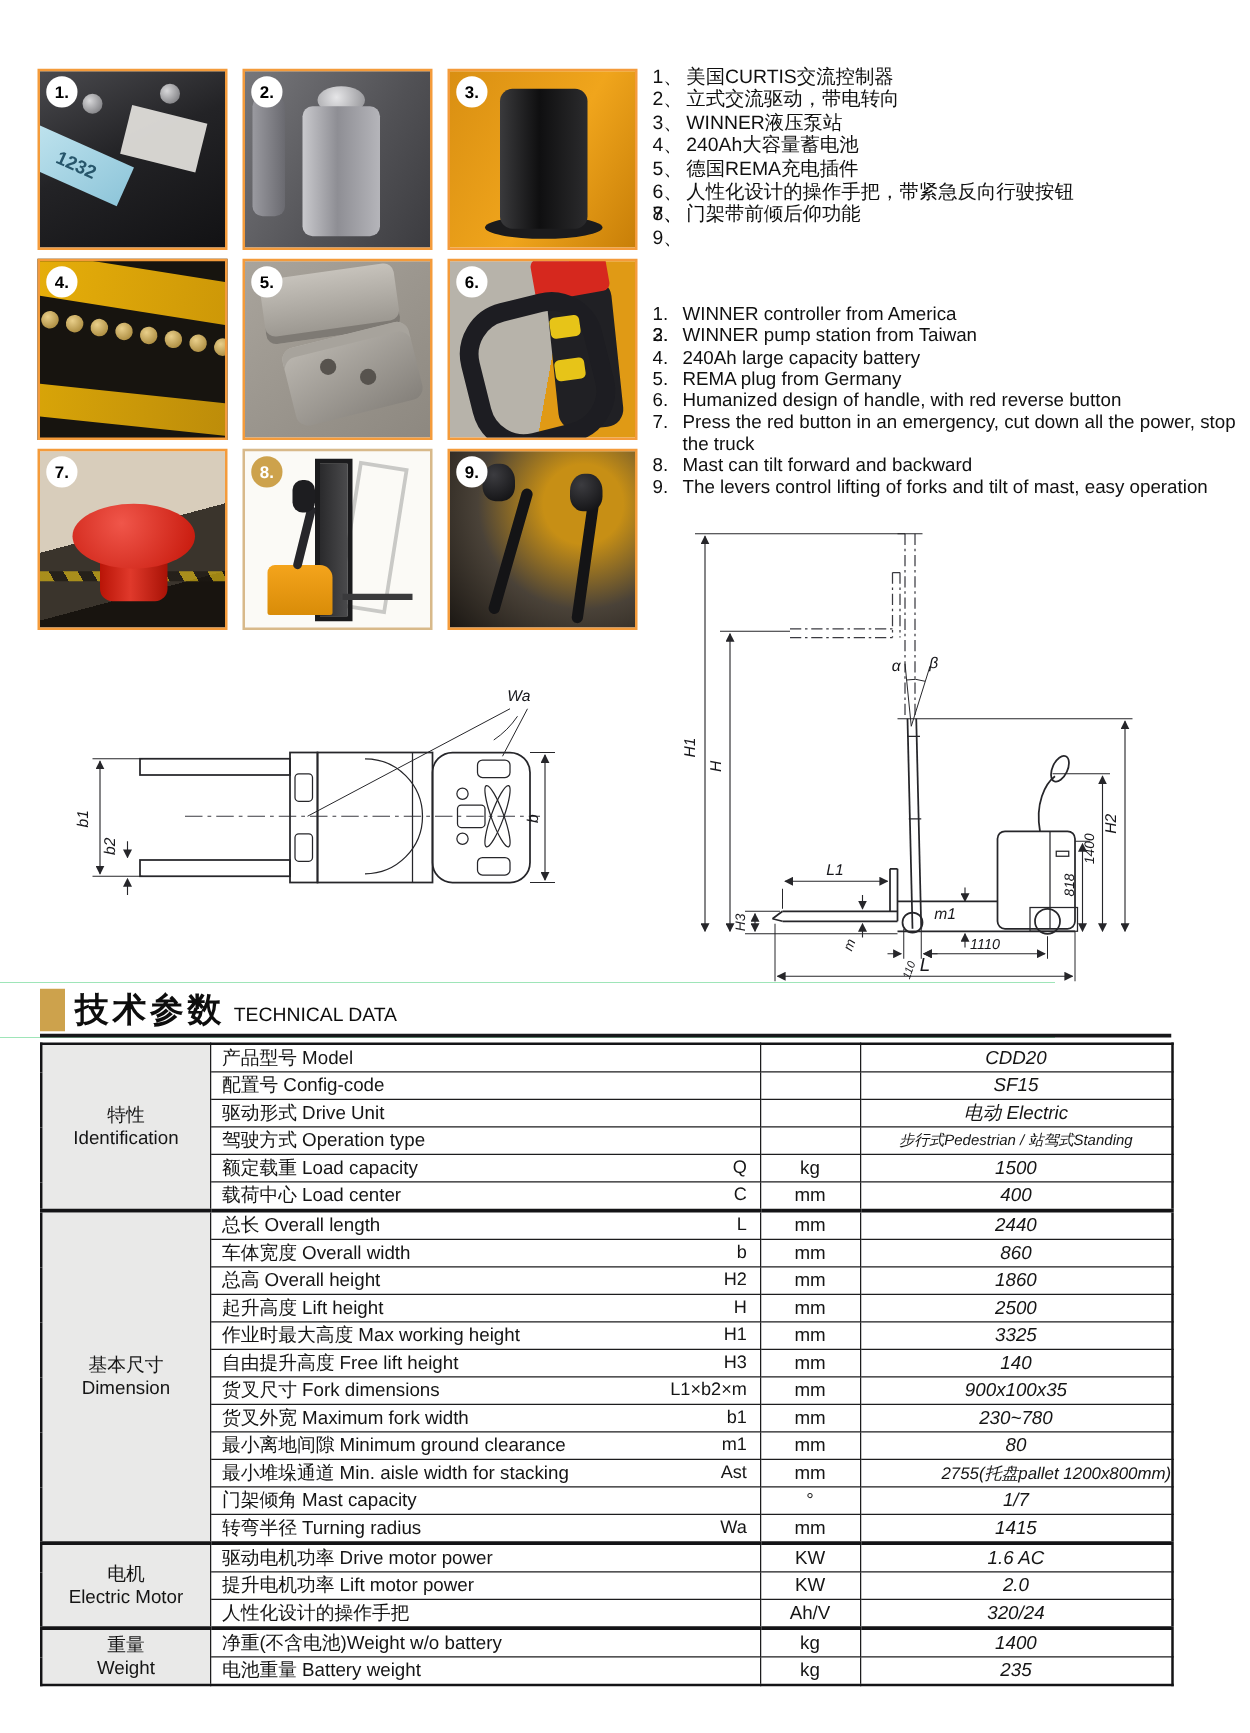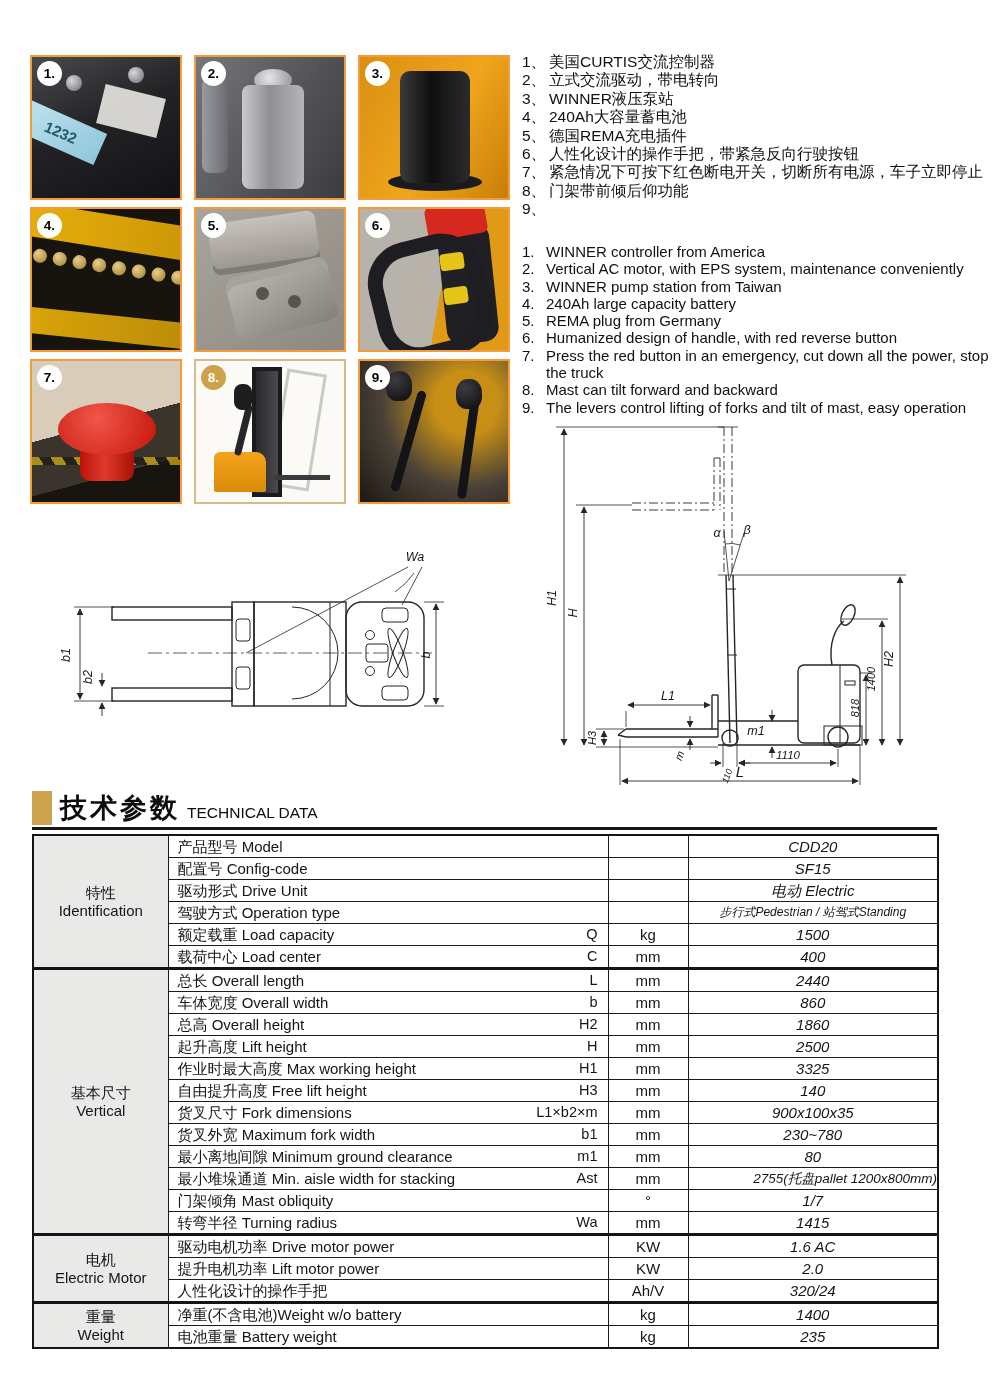--- a/index.html
+++ b/index.html
@@ -191,28 +191,28 @@
   </div>
 </div>
 
 <div class="cn-list">
   <div class="item"><span class="num">1、</span><span>美国CURTIS交流控制器</span></div>
   <div class="item"><span class="num">2、</span><span>立式交流驱动，带电转向</span></div>
   <div class="item"><span class="num">3、</span><span>WINNER液压泵站</span></div>
   <div class="item"><span class="num">4、</span><span>240Ah大容量蓄电池</span></div>
   <div class="item"><span class="num">5、</span><span>德国REMA充电插件</span></div>
   <div class="item"><span class="num">6、</span><span>人性化设计的操作手把，带紧急反向行驶按钮</span></div>
-  <div class="item"><span class="num">7、</span><span>紧急情况下可按下红色断电开关，切断所有电源，车子立即停止</span></div>
+  <div class="item"><span class="num">7、</span></div>
   <div class="item"><span class="num">8、</span><span>门架带前倾后仰功能</span></div>
   <div class="item"><span class="num">9、</span></div>
 </div>
 
 <div class="en-list">
   <div class="item"><span class="num">1.</span><span>WINNER controller from America</span></div>
-  <div class="item"><span class="num">2.</span><span>Vertical AC motor, with EPS system, maintenance conveniently</span></div>
+  <div class="item"><span class="num">2.</span></div>
   <div class="item"><span class="num">3.</span><span>WINNER pump station from Taiwan</span></div>
   <div class="item"><span class="num">4.</span><span>240Ah large capacity battery</span></div>
   <div class="item"><span class="num">5.</span><span>REMA plug from Germany</span></div>
   <div class="item"><span class="num">6.</span><span>Humanized design of handle, with red reverse button</span></div>
   <div class="item"><span class="num">7.</span><span>Press the red button in an emergency, cut down all the power, stop the truck</span></div>
   <div class="item"><span class="num">8.</span><span>Mast can tilt forward and backward</span></div>
   <div class="item"><span class="num">9.</span><span>The levers control lifting of forks and tilt of mast, easy operation</span></div>
 </div>
 
 <svg class="top-view" width="450" height="240" viewBox="0 0 450 240">
@@ -402,21 +402,21 @@
   </tr>
   <tr>
     <td class="param"><span>载荷中心 Load center</span><span class="sym">C</span></td>
     <td class="unit">mm</td>
     <td class="val">400</td>
   </tr>
 
   <tr class="gs">
     <td class="cat" rowspan="12">
       <div>基本尺寸</div>
-          <div>Vertical</div>
+          <div>Dimension</div>
     </td>
     <td class="param"><span>总长 Overall length</span><span class="sym">L</span></td>
     <td class="unit">mm</td>
     <td class="val">2440</td>
   </tr>
   <tr>
     <td class="param"><span>车体宽度 Overall width</span><span class="sym">b</span></td>
     <td class="unit">mm</td>
     <td class="val">860</td>
   </tr>
@@ -454,21 +454,21 @@
     <td class="param"><span>最小离地间隙 Minimum ground clearance</span><span class="sym">m1</span></td>
     <td class="unit">mm</td>
     <td class="val">80</td>
   </tr>
   <tr>
     <td class="param"><span>最小堆垛通道 Min. aisle width for stacking</span><span class="sym">Ast</span></td>
     <td class="unit">mm</td>
     <td class="val v-md">2755(托盘pallet 1200x800mm)</td>
   </tr>
   <tr>
-    <td class="param"><span>门架倾角 Mast obliquity</span><span class="sym"></span></td>
+    <td class="param"><span>门架倾角 Mast capacity</span><span class="sym"></span></td>
     <td class="unit">°</td>
     <td class="val">1/7</td>
   </tr>
   <tr>
     <td class="param"><span>转弯半径 Turning radius</span><span class="sym">Wa</span></td>
     <td class="unit">mm</td>
     <td class="val">1415</td>
   </tr>
 
   <tr class="gs">

